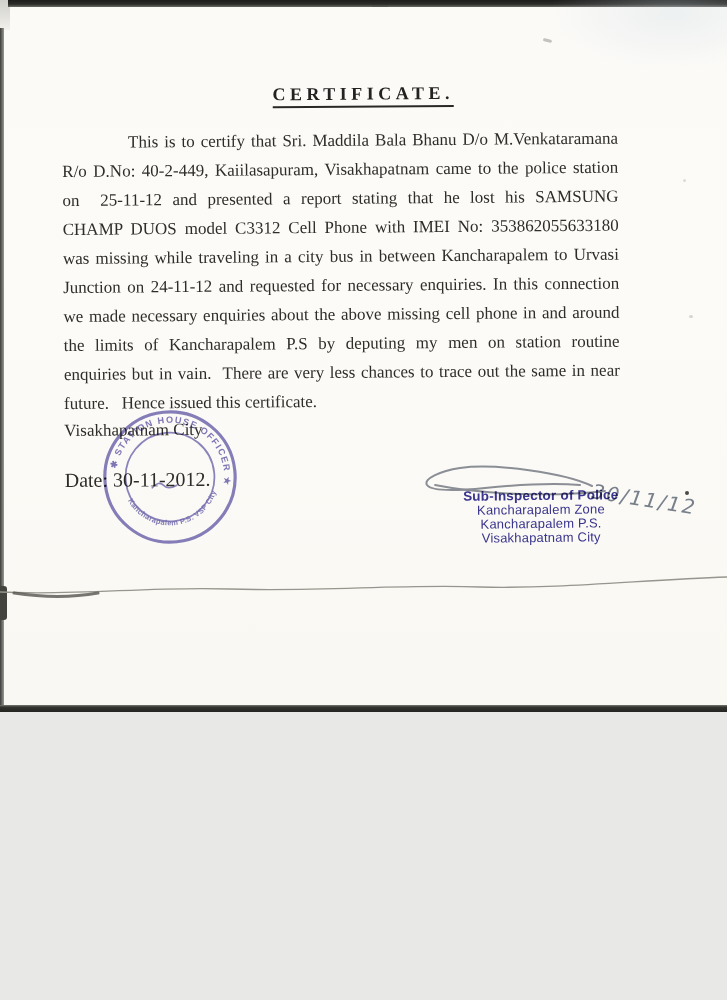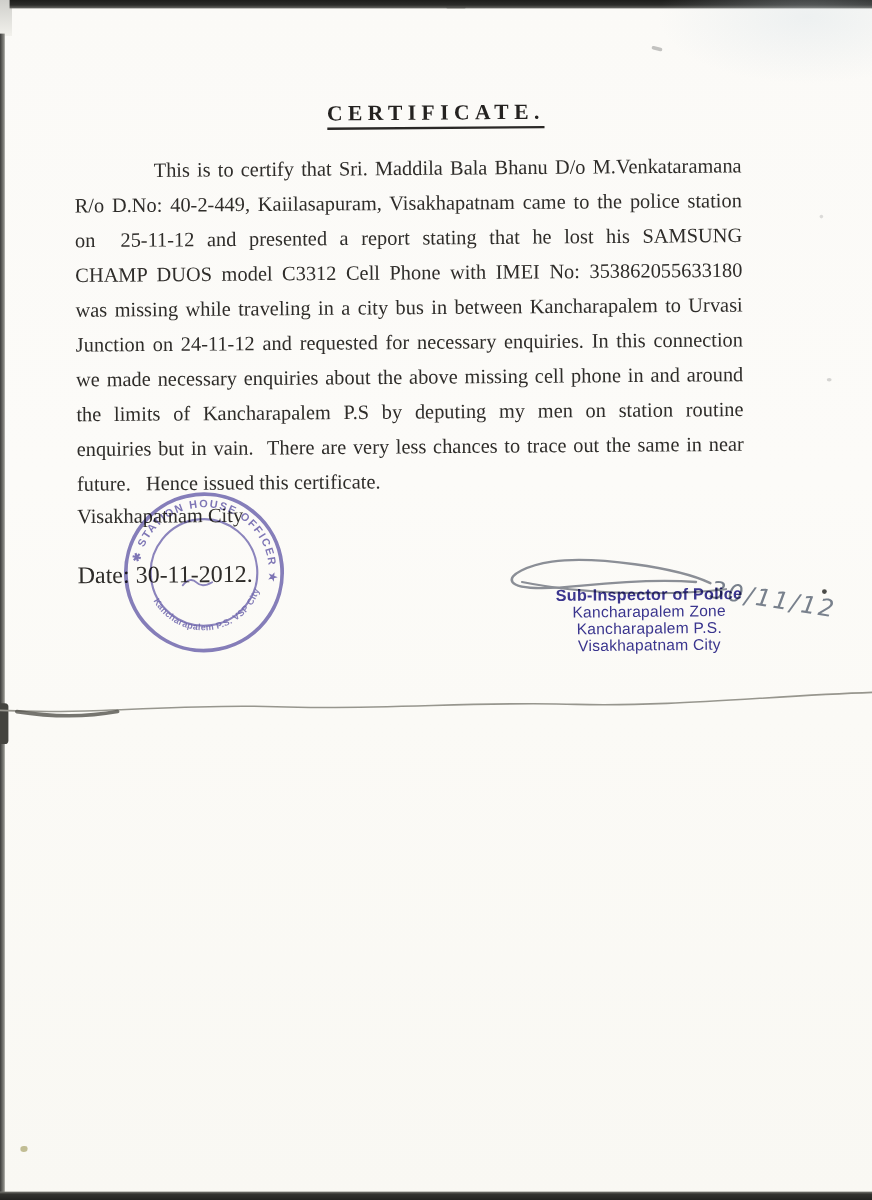--- a/index.html
+++ b/index.html
@@ -1,17 +1,17 @@
 <!DOCTYPE html>
 <html><head>
 <meta charset="utf-8">
 <style>
   html,body{margin:0;padding:0;background:#e8e8e6;}
   #page{
-    position:relative;width:727px;height:1000px;overflow:hidden;
+    position:relative;width:727px;height:712px;overflow:hidden;
     background:linear-gradient(180deg,#fbfaf7 0%,#fcfbf8 40%,#fbfaf6 60%,#f9f8f3 100%);
     font-family:"Liberation Serif",serif;
   }
   
   .edge-top{position:absolute;left:8px;right:0;top:0;height:7px;
     background:linear-gradient(180deg,#1d1d1b 0%,#2c2c2a 60%,#6a6a66 100%);}
   .edge-left{position:absolute;left:0;top:28px;bottom:0;width:4px;
     background:linear-gradient(90deg,#3c3c3a,#9a9a94);}
   .edge-left-lower{position:absolute;left:0;top:586px;width:7px;height:34px;background:#44443f;border-radius:0 3px 3px 0;}
   .edge-bottom{position:absolute;left:0;right:0;bottom:0;height:7px;

